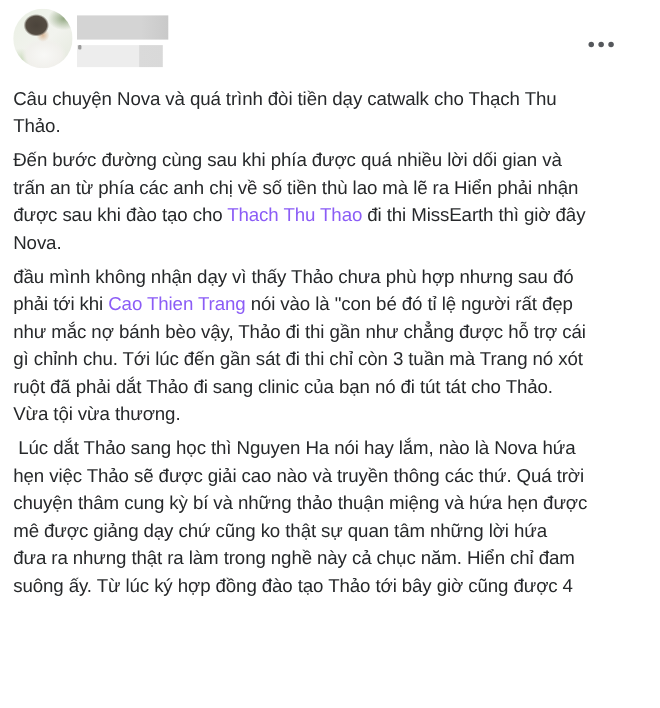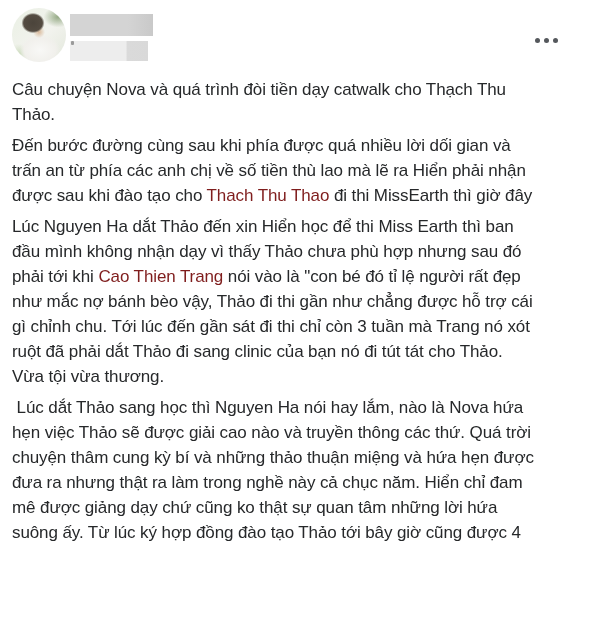--- a/index.html
+++ b/index.html
@@ -47,21 +47,21 @@
   .more-btn .dot { width: 5px; height: 5px; border-radius: 50%; background: #55585c; }
 
   
   .content { color: #26282a; }
   .para { margin: 0 0 6px 0; }
   .para:last-child { margin-bottom: 0; }
   .line {
     font-size: 17px; line-height: 25px;
     white-space: pre; letter-spacing: -0.1px;
   }
-  .mention-link { color: #7f1d1d; cursor: pointer; }
+  .mention-link { color: #8b5cf6; cursor: pointer; }
 </style>
 </head>
 <body>
 
 <div class="post">
 
   <div class="header">
     <div class="avatar"></div>
     <div class="name-area">
       <div class="blur-top"></div>
@@ -77,33 +77,33 @@
 
   <div class="content">
       <div class="para">
         <div class="line"><span>Câu chuyện Nova và quá trình đòi tiền dạy catwalk cho Thạch Thu</span></div>
         <div class="line"><span>Thảo.</span></div>
       </div>
       <div class="para">
         <div class="line"><span>Đến bước đường cùng sau khi phía được quá nhiều lời dối gian và</span></div>
         <div class="line"><span>trấn an từ phía các anh chị về số tiền thù lao mà lẽ ra Hiển phải nhận</span></div>
         <div class="line"><span>được sau khi đào tạo cho </span><span class="mention-link">Thach Thu Thao</span><span> đi thi MissEarth thì giờ đây</span></div>
+        <div class="line"><span>Nova.</span></div>
       </div>
       <div class="para">
-        <div class="line"><span>Lúc Nguyen Ha dắt Thảo đến xin Hiển học để thi Miss Earth thì ban</span></div>
         <div class="line"><span>đầu mình không nhận dạy vì thấy Thảo chưa phù hợp nhưng sau đó</span></div>
         <div class="line"><span>phải tới khi </span><span class="mention-link">Cao Thien Trang</span><span> nói vào là "con bé đó tỉ lệ người rất đẹp</span></div>
         <div class="line"><span>như mắc nợ bánh bèo vậy, Thảo đi thi gần như chẳng được hỗ trợ cái</span></div>
         <div class="line"><span>gì chỉnh chu. Tới lúc đến gần sát đi thi chỉ còn 3 tuần mà Trang nó xót</span></div>
         <div class="line"><span>ruột đã phải dắt Thảo đi sang clinic của bạn nó đi tút tát cho Thảo.</span></div>
         <div class="line"><span>Vừa tội vừa thương.</span></div>
       </div>
       <div class="para">
         <div class="line"><span> Lúc dắt Thảo sang học thì Nguyen Ha nói hay lắm, nào là Nova hứa</span></div>
         <div class="line"><span>hẹn việc Thảo sẽ được giải cao nào và truyền thông các thứ. Quá trời</span></div>
         <div class="line"><span>chuyện thâm cung kỳ bí và những thảo thuận miệng và hứa hẹn được</span></div>
+        <div class="line"><span>mê được giảng dạy chứ cũng ko thật sự quan tâm những lời hứa</span></div>
         <div class="line"><span>đưa ra nhưng thật ra làm trong nghề này cả chục năm. Hiển chỉ đam</span></div>
-        <div class="line"><span>mê được giảng dạy chứ cũng ko thật sự quan tâm những lời hứa</span></div>
         <div class="line"><span>suông ấy. Từ lúc ký hợp đồng đào tạo Thảo tới bây giờ cũng được 4</span></div>
       </div>
     </div>
 
 </div>
 
 </body></html>

